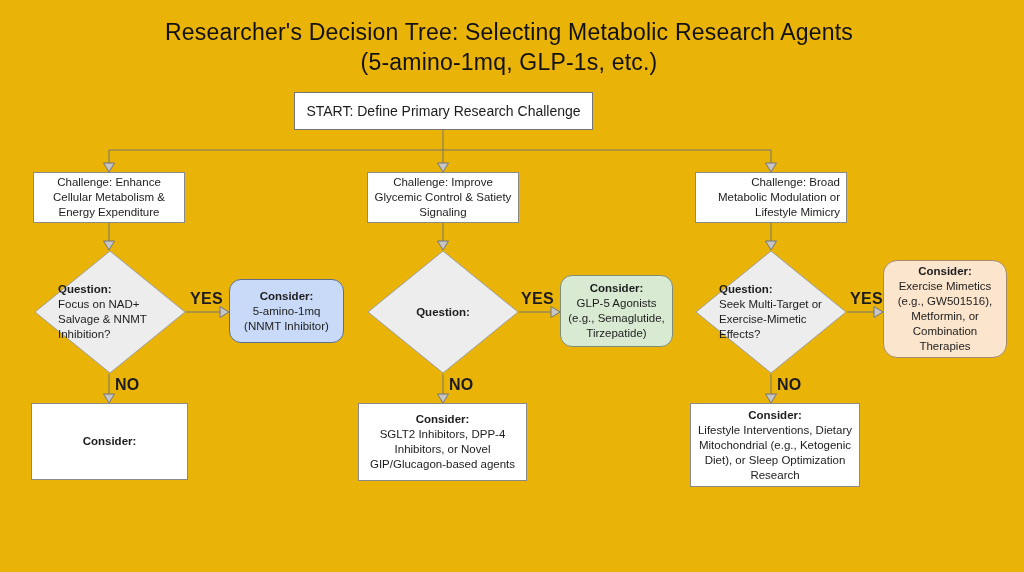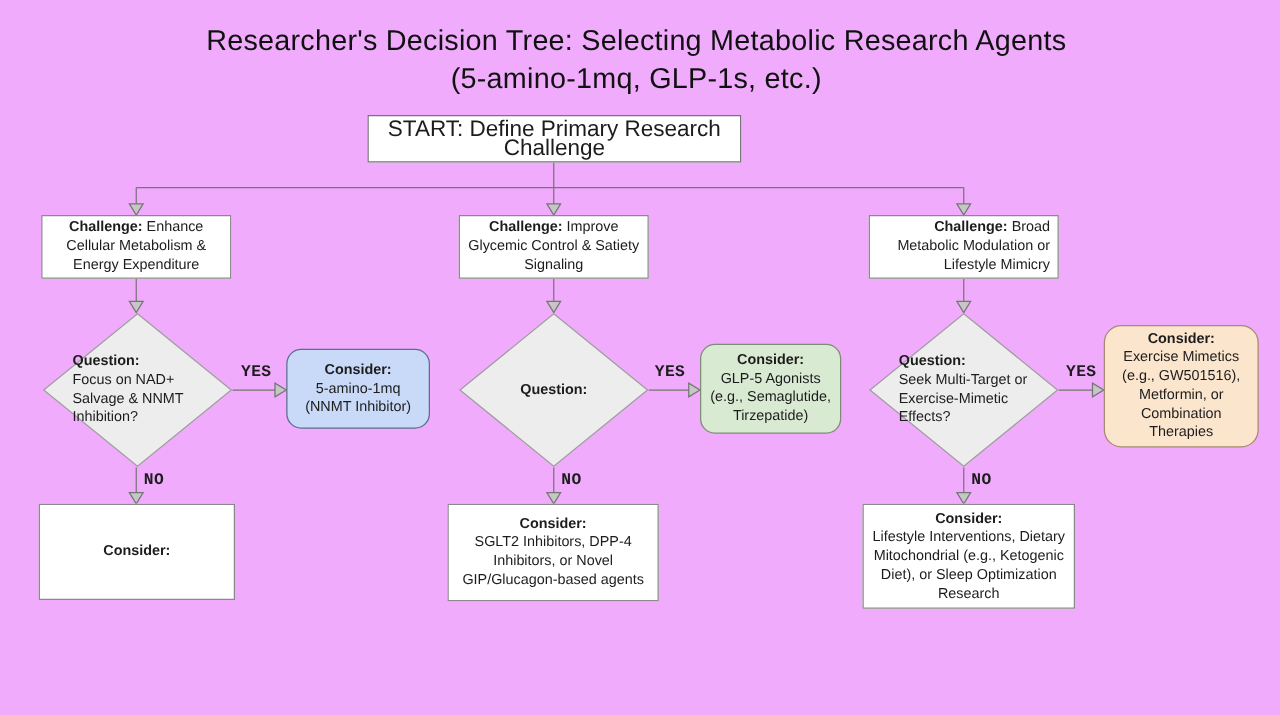--- a/index.html
+++ b/index.html
@@ -1,19 +1,19 @@
 <!DOCTYPE html>
 <html><head>
 <meta charset="utf-8">
 <style>
   html,body{margin:0;padding:0;background:#ffffff;}
   #canvas{
     position:relative;
     width:1024px;height:572px;
-    background:#f0abfc;
+    background:#eab308;
     font-family:"Liberation Sans", sans-serif;
     color:#1c1c1c;
     overflow:hidden;
   }
   .title{
     position:absolute;left:0;top:17px;width:1018px;
     text-align:center;
     font-size:23px;line-height:30px;
     color:#111;
     letter-spacing:0.2px;
@@ -21,36 +21,35 @@
   .node{
     position:absolute;
     box-sizing:border-box;
     display:flex;align-items:center;justify-content:center;
     text-align:center;
     font-size:11.5px;line-height:15px;
     background:#ffffff;
     border:1px solid #8a8a8a;
     padding:3px 6px;
   }
-  .node b{font-weight:bold;}
+  .node b{font-weight:normal;}
   .prefix-block{display:block;font-weight:bold;}
   .rounded{border-radius:12px;}
   .diamond-wrap{position:absolute;}
   .diamond-wrap svg{position:absolute;left:0;top:0;}
   .diamond-text{
     position:absolute;inset:0;
     display:flex;align-items:center;justify-content:center;
     font-size:11.5px;line-height:15px;
     padding:0 24px;
   }
   .edge-label{
     position:absolute;
-    font-size:13px;font-weight:bold;color:#1c1c1c;
+    font-size:16px;font-weight:bold;color:#1c1c1c;
     letter-spacing:0.3px;
-    font-family:Liberation Mono, monospace;
   }
   #connectors{position:absolute;left:0;top:0;}
   .cline{stroke:#757575;stroke-width:1;fill:none;}
   .ahead{fill:#c6c6c6;stroke:#757575;stroke-width:1;}
 </style>
 </head>
 <body>
 
 <div id="canvas">
 
@@ -88,21 +87,21 @@
 
       <path class="cline" d="M109,374 V394"></path>
       <path class="cline" d="M443,374 V394"></path>
       <path class="cline" d="M771,374 V394"></path>
       <polygon class="ahead" points="103.5,394 114.5,394 109,403"></polygon>
       <polygon class="ahead" points="437.5,394 448.5,394 443,403"></polygon>
       <polygon class="ahead" points="765.5,394 776.5,394 771,403"></polygon>
     </g>
   </svg>
 
-  <div class="node" style="left:294px;top:92px;width:299px;height:38px;font-size:18px;border-color:#757575;">
+  <div class="node" style="left:294px;top:92px;width:299px;height:38px;font-size:14px;border-color:#757575;">
     <span>START: Define Primary Research Challenge</span>
   </div>
 
   <div class="node" style="left:33px;top:172px;width:152px;height:51px;">
     <span><b>Challenge:</b><span> Enhance Cellular Metabolism &amp; Energy Expenditure</span></span>
   </div>
   <div class="node" style="left:367px;top:172px;width:152px;height:51px;justify-content:center;">
     <span><b>Challenge:</b><span> Improve Glycemic Control &amp; Satiety Signaling</span></span>
   </div>
   <div class="node" style="left:695px;top:172px;width:152px;height:51px;text-align:right;">

